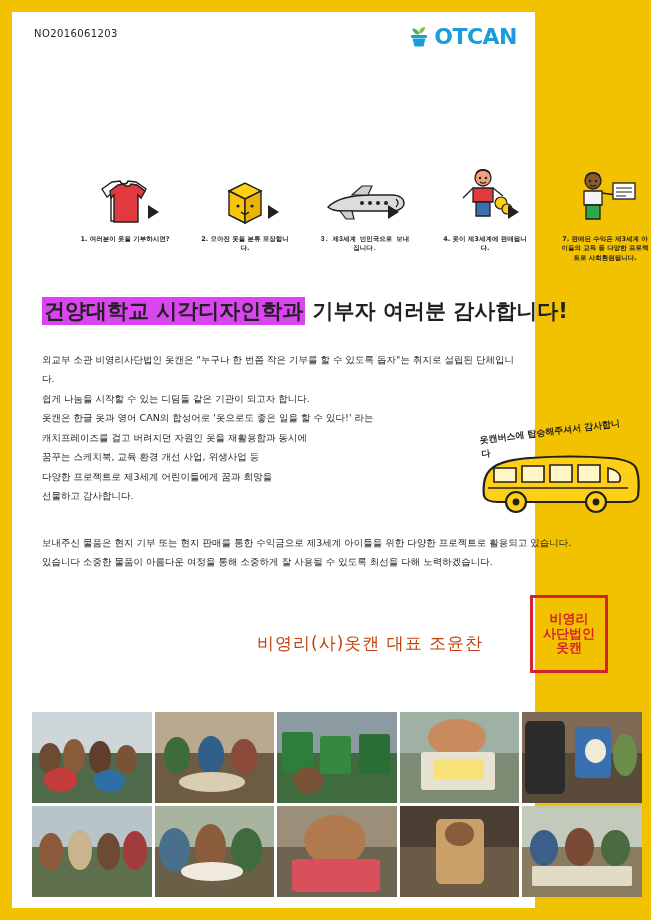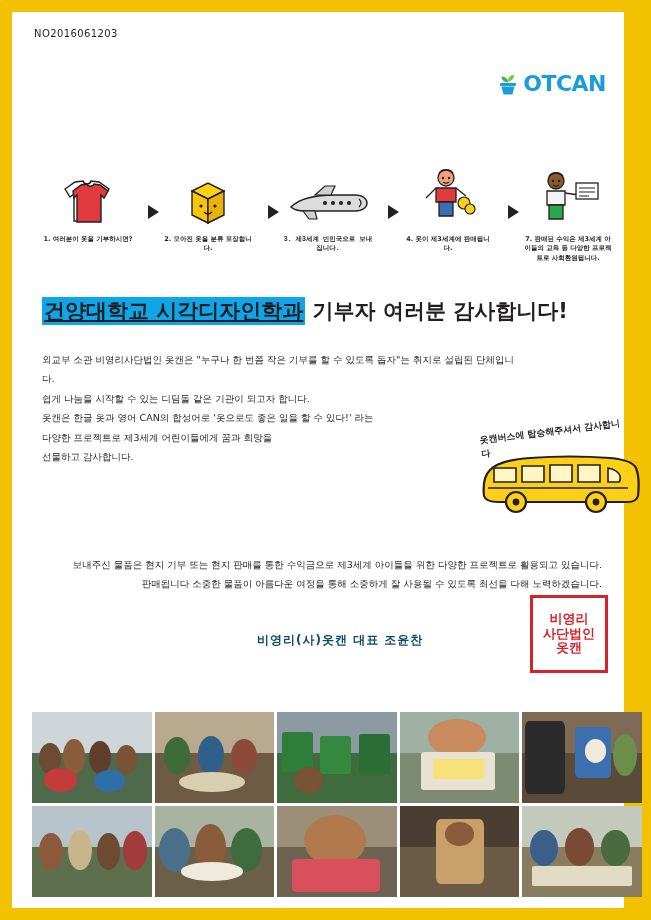--- a/index.html
+++ b/index.html
@@ -14,41 +14,39 @@
     position: relative;
     width: 651px;
     height: 920px;
     background: #f2c200;
     overflow: hidden;
   }
   .sheet {
     position: absolute;
     left: 12px;
     top: 12px;
-    width: 612px;
+    width: 523px;
     height: 896px;
     background: #ffffff;
   }
   
   .doc-no {
     position: absolute;
     left: 22px;
     top: 16px;
     font-size: 10px;
     letter-spacing: 0.4px;
     color: #231f20;
   }
   .logo {
     position: absolute;
     right: 18px;
     top: 12px;
     display: flex;
-    align-items: center;
     gap: 4px;
-    margin-top: 47px;
   }
   .logo-mark {
     width: 22px;
     height: 24px;
     position: relative;
   }
   .logo-text {
     font-size: 22px;
     font-weight: bold;
     letter-spacing: -0.5px;
@@ -71,20 +69,21 @@
     top: 155px;
     width: 592px;
     height: 115px;
   }
   .step {
     position: absolute;
     top: 0;
     width: 96px;
     height: 115px;
     text-align: center;
+    margin-left: 37px;
   }
   .step-art {
     height: 60px;
     display: flex;
     align-items: flex-end;
     justify-content: center;
   }
   .step-label {
     margin-top: 8px;
     font-size: 6.5px;
@@ -107,36 +106,35 @@
   .headline {
     position: absolute;
     left: 30px;
     top: 285px;
     font-size: 21px;
     font-weight: bold;
     color: #231f20;
     white-space: nowrap;
   }
   .headline .hl {
-    background: #0ea5e9;
+    background: #d946ef;
     padding: 2px 2px;
-    text-decoration: underline;
   }
 
   
   .body-block {
     position: absolute;
     left: 30px;
     width: 480px;
     font-size: 9.5px;
     line-height: 2.05;
     color: #231f20;
   }
   .body-1 { top: 338px; }
-  .body-2 { top: 543px; width: 560px; text-align: right; }
+  .body-2 { top: 521px; width: 560px; }
 
   
   .bus-wrap {
     position: absolute;
     left: 468px;
     top: 430px;
     width: 160px;
     height: 90px;
   }
   .bus-note {
@@ -149,24 +147,24 @@
     transform: rotate(-7deg);
     line-height: 1.6;
     font-weight: bold;
   }
 
   
   .signature {
     position: absolute;
     left: 245px;
     top: 620px;
-    font-size: 12px;
-    font-weight: bold;
+    font-size: 17px;
+    font-weight: normal;
     letter-spacing: 1px;
-    color: #0c4a6e;
+    color: #c2410c;
   }
   .stamp {
     position: absolute;
     left: 518px;
     top: 583px;
     width: 78px;
     height: 78px;
     border: 3px solid #d6232a;
     box-sizing: border-box;
     color: #d6232a;
@@ -310,41 +308,43 @@
     </div>
 
     <div class="headline">
       <span class="hl">건양대학교  시각디자인학과</span><span> 기부자 여러분 감사합니다!</span>
     </div>
 
     <div class="body-block body-1">
       <div>외교부 소관 비영리사단법인 옷캔은 "누구나 한 번쯤 작은 기부를 할 수 있도록 돕자"는 취지로 설립된 단체입니다.</div>
       <div>쉽게 나눔을 시작할 수 있는 디딤돌 같은 기관이 되고자 합니다.</div>
       <div>옷캔은 한글 옷과 영어 CAN의 합성어로 '옷으로도 좋은 일을 할 수 있다!' 라는</div>
+      <div>캐치프레이즈를 걸고 버려지던 자원인 옷을 재활용함과 동시에</div>
+      <div>꿈꾸는 스케치북, 교육 환경 개선 사업, 위생사업 등</div>
       <div>다양한 프로젝트로 제3세계 어린이들에게 꿈과 희망을</div>
       <div>선물하고 감사합니다.</div>
     </div>
 
     <div class="bus-wrap">
       <div class="bus-note">옷캔버스에 탑승해주셔서 감사합니다</div>
       <svg width="160" height="78" viewBox="0 0 160 78">
         <path d="M4 54 q-2 -18 6 -26 q10 -10 40 -12 q40 -3 80 0 q22 2 26 10 q4 10 2 28 q-2 6 -10 6 l-130 0 q-12 0 -14 -6 Z" fill="#fdd017" stroke="#231f20" stroke-width="2.2" stroke-linejoin="round"></path>
         <path d="M14 26 h22 v14 h-22 Z M42 24 h22 v16 h-22 Z M70 23 h22 v17 h-22 Z M98 23 h22 v17 h-22 Z" fill="#fff6c4" stroke="#231f20" stroke-width="1.6"></path>
         <path d="M128 26 q10 2 12 8 q1 4 -1 6 h-11 Z" fill="#fff6c4" stroke="#231f20" stroke-width="1.6"></path>
         <circle cx="36" cy="60" r="10" fill="#fdd017" stroke="#231f20" stroke-width="2.2"></circle>
         <circle cx="36" cy="60" r="3.4" fill="#231f20"></circle>
         <circle cx="116" cy="60" r="10" fill="#fdd017" stroke="#231f20" stroke-width="2.2"></circle>
         <circle cx="116" cy="60" r="3.4" fill="#231f20"></circle>
         <path d="M8 46 h140" stroke="#231f20" stroke-width="1.4"></path>
       </svg>
     </div>
 
     <div class="body-block body-2">
       <div>보내주신 물품은 현지 기부 또는 현지 판매를 통한 수익금으로 제3세계 아이들을 위한 다양한 프로젝트로 활용되고 있습니다.</div>
-      <div>판매됩니다 소중한 물품이 아름다운 여정을 통해 소중하게 잘 사용될 수 있도록 최선을 다해 노력하겠습니다.</div>
+      <div>있습니다 소중한 물품이 아름다운 여정을 통해 소중하게 잘 사용될 수 있도록 최선을 다해 노력하겠습니다.</div>
     </div>
 
     <div class="signature">비영리(사)옷캔 대표 조윤찬</div>
 
     <div class="stamp">
       <span>비영리</span>
       <span>사단법인</span>
       <span>옷캔</span>
     </div>
 

